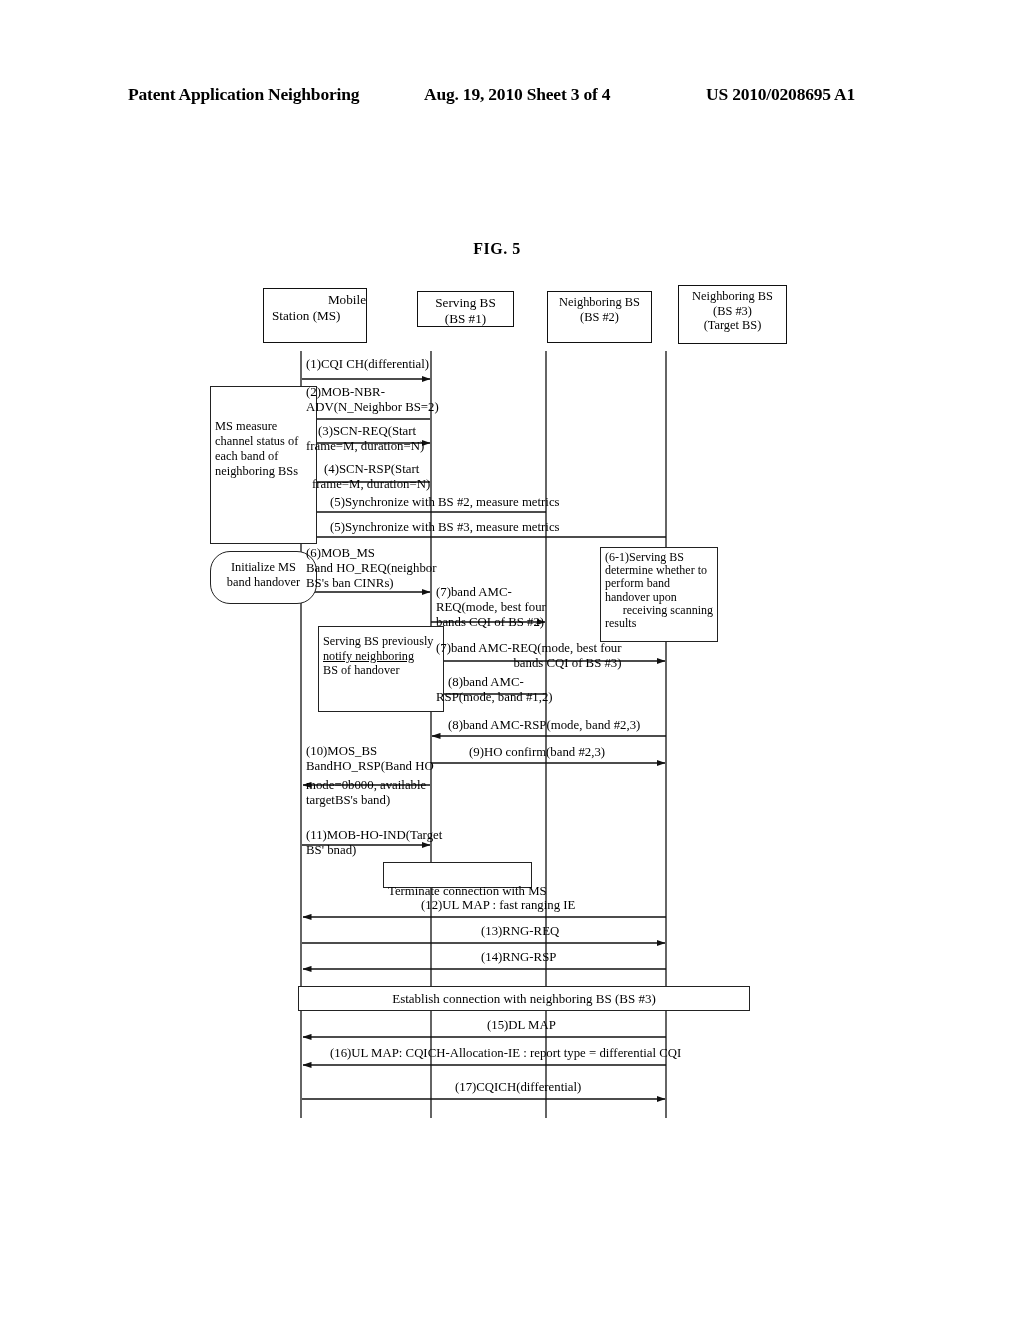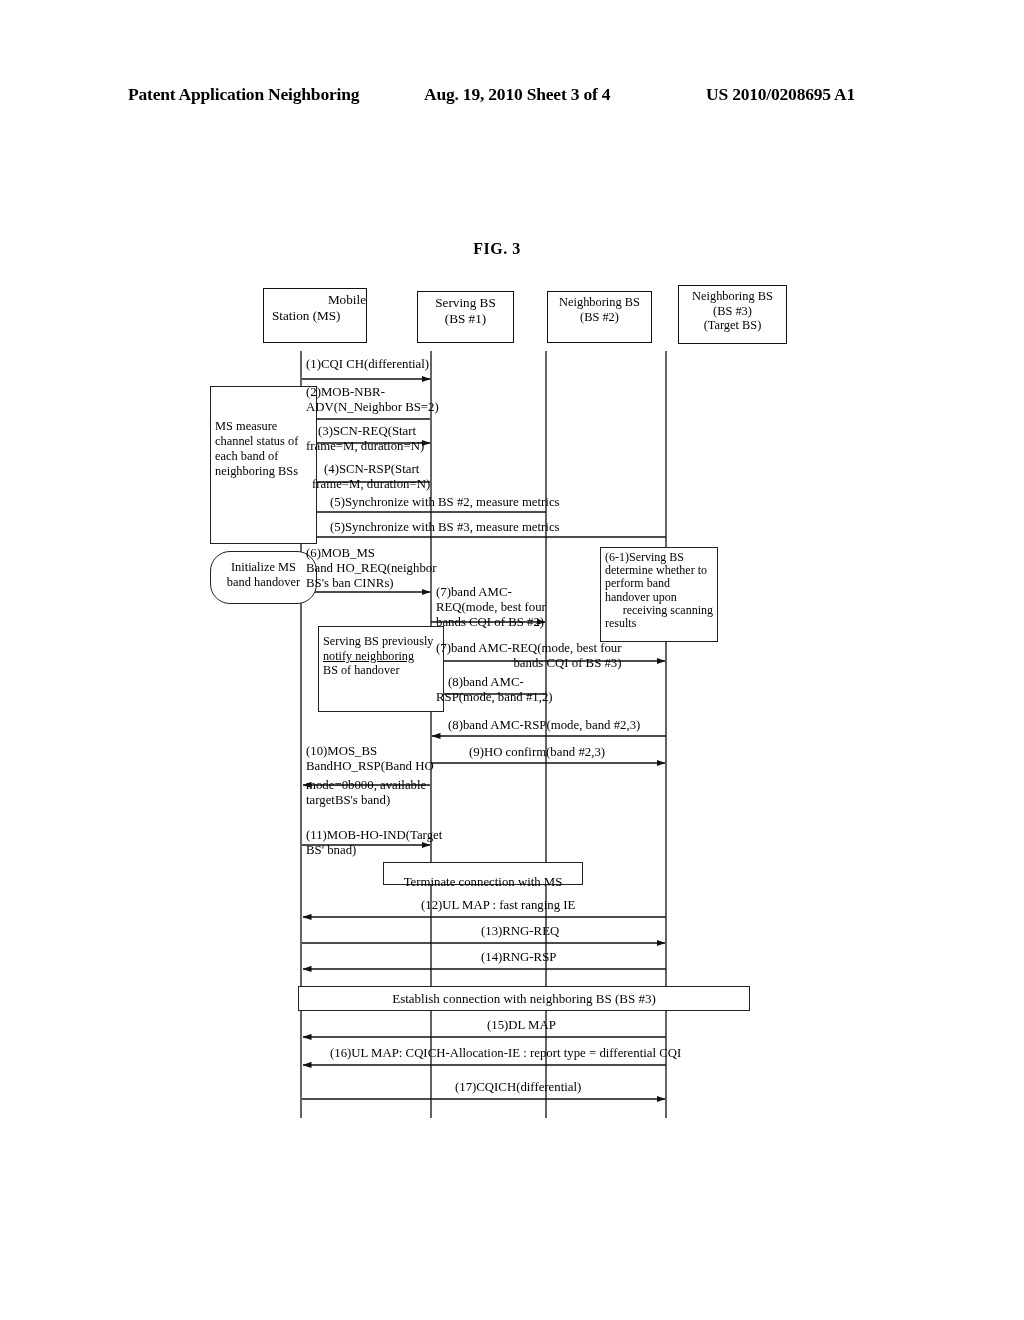--- a/index.html
+++ b/index.html
@@ -96,21 +96,21 @@
 </head>
 <body>
 
 <div id="page-header">
   <span class="hdr-left">Patent Application Neighboring</span>
   <span class="hdr-mid">Aug. 19, 2010  Sheet 3 of 4</span>
   <span class="hdr-right">US 2010/0208695 A1</span>
 </div>
 
 <div id="fig-title">
-  <span class="fig-inner">FIG. 3</span>
+  <span class="fig-inner">FIG. 5</span>
 </div>
 
 <div id="diagram">
 
   <svg width="1024" height="1320">
     <defs>
       <marker id="ah" markerWidth="9" markerHeight="7" refX="8.5" refY="3.5" orient="auto" markerUnits="userSpaceOnUse">
         <polygon points="0,0.4 9,3.5 0,6.6" fill="#111"></polygon>
       </marker>
     </defs>
@@ -163,21 +163,21 @@
 
       <line x1="302" y1="1099" x2="665" y2="1099"></line>
     </g>
   </svg>
 
   <div class="actor-box" style="left:263px; top:288px; width:104px; height:55px;">
     <span class="ln" style="text-align:right; padding-left:8px;">Mobile</span>
     <span class="ln" style="text-align:left; padding-left:8px;">Station (MS)</span>
   </div>
 
-  <div class="actor-box" style="left:417px; top:291px; width:97px; height:52px;">
+  <div class="actor-box" style="left:417px; top:291px; width:97px; height:36px;">
     <span class="ln">Serving BS</span>
     <span class="ln">(BS #1)</span>
   </div>
 
   <div class="actor-box" style="left:546px; top:291px; width:105px; height:52px; left:547px;">
     <span class="ln" style="font-size:12.4px;">Neighboring BS</span>
     <span class="ln" style="font-size:12.4px;">(BS #2)</span>
   </div>
 
   <div class="actor-box" style="left:678px; top:285px; width:109px; height:59px;">
@@ -206,21 +206,21 @@
     <span class="ln" style="font-size:12px;text-align:right;">receiving scanning</span>
     <span class="ln" style="font-size:12px;">results</span>
   </div>
 
   <div class="note-box" style="left:318px; top:626px; width:126px; height:86px; padding-top:7px;">
     <span class="ln" style="font-size:12.2px;">Serving BS previously</span>
     <span class="ln" style="font-size:12.2px;text-decoration:underline;">notify neighboring</span>
     <span class="ln" style="font-size:12.2px;">BS of handover</span>
   </div>
 
-  <div class="note-box center" style="left:383px; top:862px; width:200px; height:23px; padding-top:12px;">
+  <div class="note-box center" style="left:383px; top:862px; width:149px; height:23px; padding-top:21px;">
     <span class="ln" style="font-size:12.8px;">Terminate connection with MS</span>
   </div>
 
   <div class="note-box center" style="left:298px; top:986px; width:452px; height:25px; padding-top:4px;">
     <span class="ln" style="font-size:13px;">Establish connection with neighboring BS (BS #3)</span>
   </div>
 
   <div class="msg-label" style="left:306px; top:357px;">
     <span class="ln">(1)CQI CH(differential)</span>
   </div>

